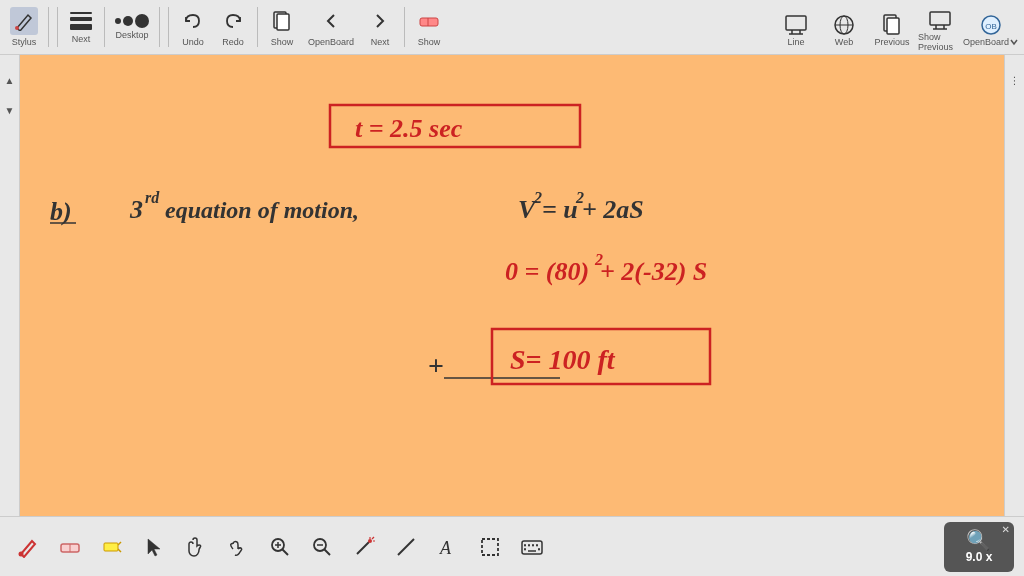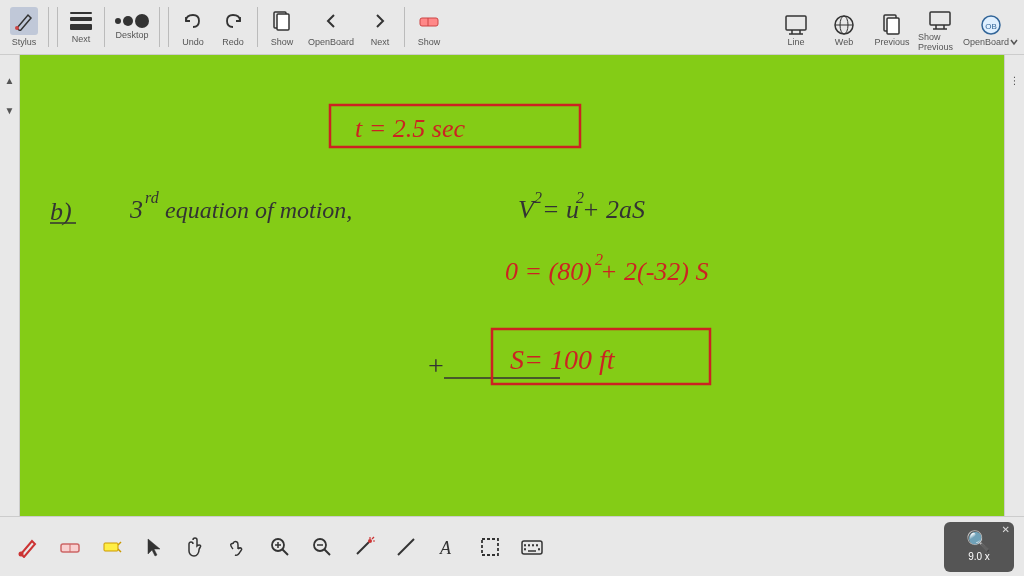--- a/index.html
+++ b/index.html
@@ -102,21 +102,22 @@
       color: #555;
     }
 
     
     #canvas-area {
       position: absolute;
       top: 55px;
       left: 20px;
       right: 20px;
       bottom: 60px;
-      background: #84cc16;
+      background: #fdba74;
+      font-weight: bold;
     }
 
     
     #left-handle {
       position: absolute;
       top: 55px;
       left: 0;
       width: 20px;
       bottom: 60px;
       background: #e8e8e8;
@@ -191,22 +192,22 @@
       justify-content: center;
       color: white;
       cursor: pointer;
       position: relative;
     }
     #zoom-indicator .zoom-search-icon {
       font-size: 20px;
       line-height: 1;
     }
     #zoom-indicator .zoom-text {
-      font-size: 10px;
-      font-weight: normal;
+      font-size: 12px;
+      font-weight: bold;
     }
     #zoom-indicator .close-x {
       position: absolute;
       top: 2px; right: 4px;
       font-size: 10px;
       color: #ddd;
     }
 
     
     #canvas-svg {

